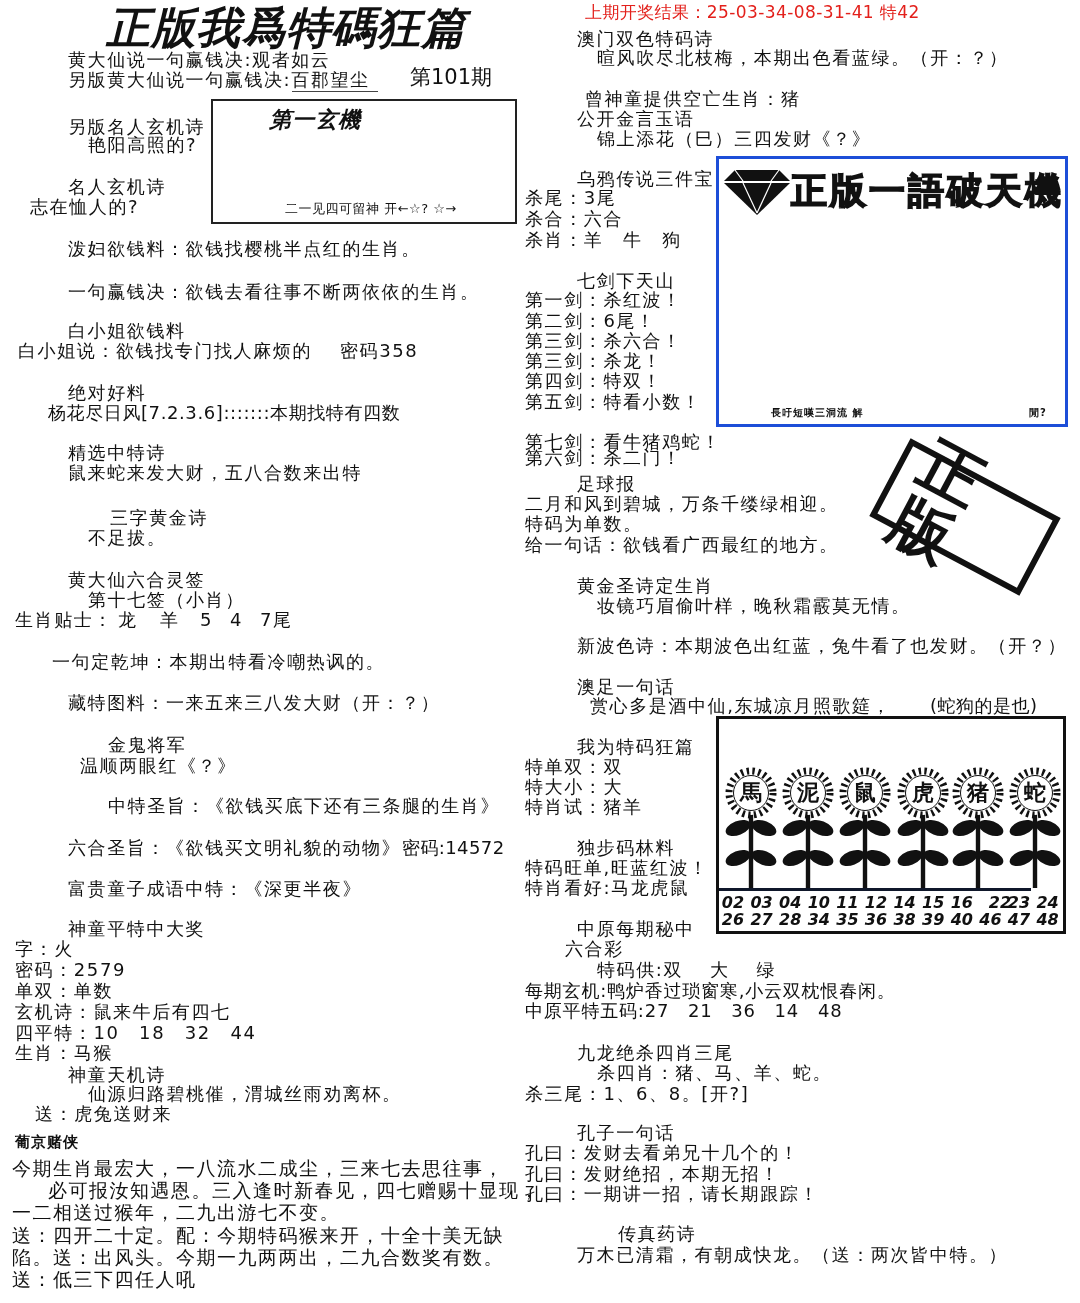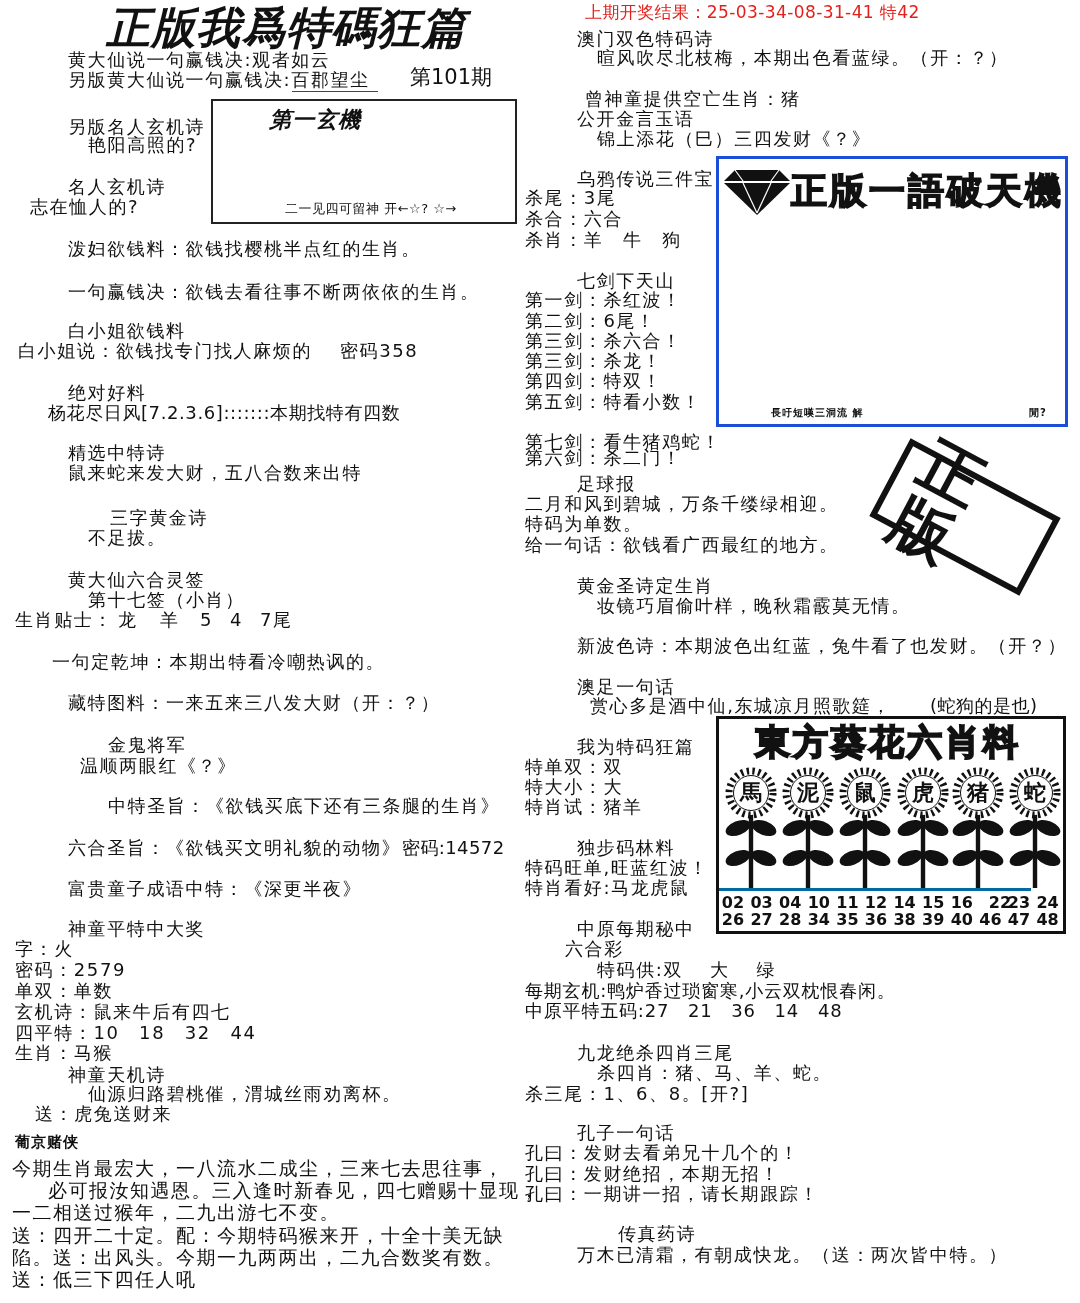--- a/index.html
+++ b/index.html
@@ -42,21 +42,21 @@
   }
   .sbox { border:3px solid #111; }
   .sbox-title {
     position:absolute; left:36px; top:3px; font-size:35px; line-height:40px; letter-spacing:3px;
     color:#fff; -webkit-text-stroke:2px #111; font-weight:bold; white-space:pre;
   }
   .zodiac {
     position:absolute; width:30px; height:30px; margin-left:-15px; margin-top:-15px;
     text-align:center; font-size:22px; line-height:30px; font-weight:bold;
   }
-  .strip { position:absolute; left:0; top:169px; width:312px; height:46px; border-top:3px solid #0369a1; }
+  .strip { position:absolute; left:0; top:169px; width:312px; height:46px; border-top:3px solid #0f172a;font-style:italic; }
   .num { position:absolute; width:26px; margin-left:-13px; text-align:center; font-size:16px; line-height:16px; font-weight:bold; }
   .r1 { top:4px; } .r2 { top:21px; }
   .small-title { font-size:15px; font-weight:bold; letter-spacing:1px; }
   .poem { font-size:19px; line-height:22px; letter-spacing:1.5px; }
 </style>
 </head>
 <body>
 
 <div class="big-title">正版我爲特碼狂篇</div>
 <div class="ln" style="left:68px;top:50px;">黄大仙说一句赢钱决:观者如云</div>
@@ -188,21 +188,20 @@
 <div class="ln" style="left:577px;top:737px;">我为特码狂篇</div>
 <div class="ln" style="left:525px;top:757px;">特单双：双</div>
 <div class="ln" style="left:525px;top:777px;">特大小：大</div>
 <div class="ln" style="left:525px;top:797px;">特肖试：猪羊</div>
 
 <div class="ln" style="left:577px;top:838px;">独步码林料</div>
 <div class="ln" style="left:525px;top:858px;">特码旺单,旺蓝红波！</div>
 <div class="ln" style="left:525px;top:878px;">特肖看好:马龙虎鼠</div>
 
 <div class="box sbox" style="left:716px;top:716px;width:350px;height:218px;">
-  <div class="sbox-title">東方葵花六肖料</div>
   <svg style="position:absolute;left:-3px;top:-3px;" width="350" height="172" viewBox="0 0 350 172">
     <defs>
       <g id="fl">
         <rect x="-2.2" y="18" width="4.4" height="80" fill="#111"></rect>
         <ellipse cx="-13" cy="35" rx="13" ry="7" transform="rotate(-22 -13 35)" fill="#111"></ellipse>
         <ellipse cx="13" cy="35" rx="13" ry="7" transform="rotate(22 13 35)" fill="#111"></ellipse>
         <ellipse cx="-13" cy="65" rx="13" ry="7" transform="rotate(-22 -13 65)" fill="#111"></ellipse>
         <ellipse cx="13" cy="65" rx="13" ry="7" transform="rotate(22 13 65)" fill="#111"></ellipse>
         <circle r="22" fill="#fff" stroke="#111" stroke-width="7" stroke-dasharray="2.4 3.4"></circle>
         <circle r="17.5" fill="#fff" stroke="#111" stroke-width="1"></circle>

